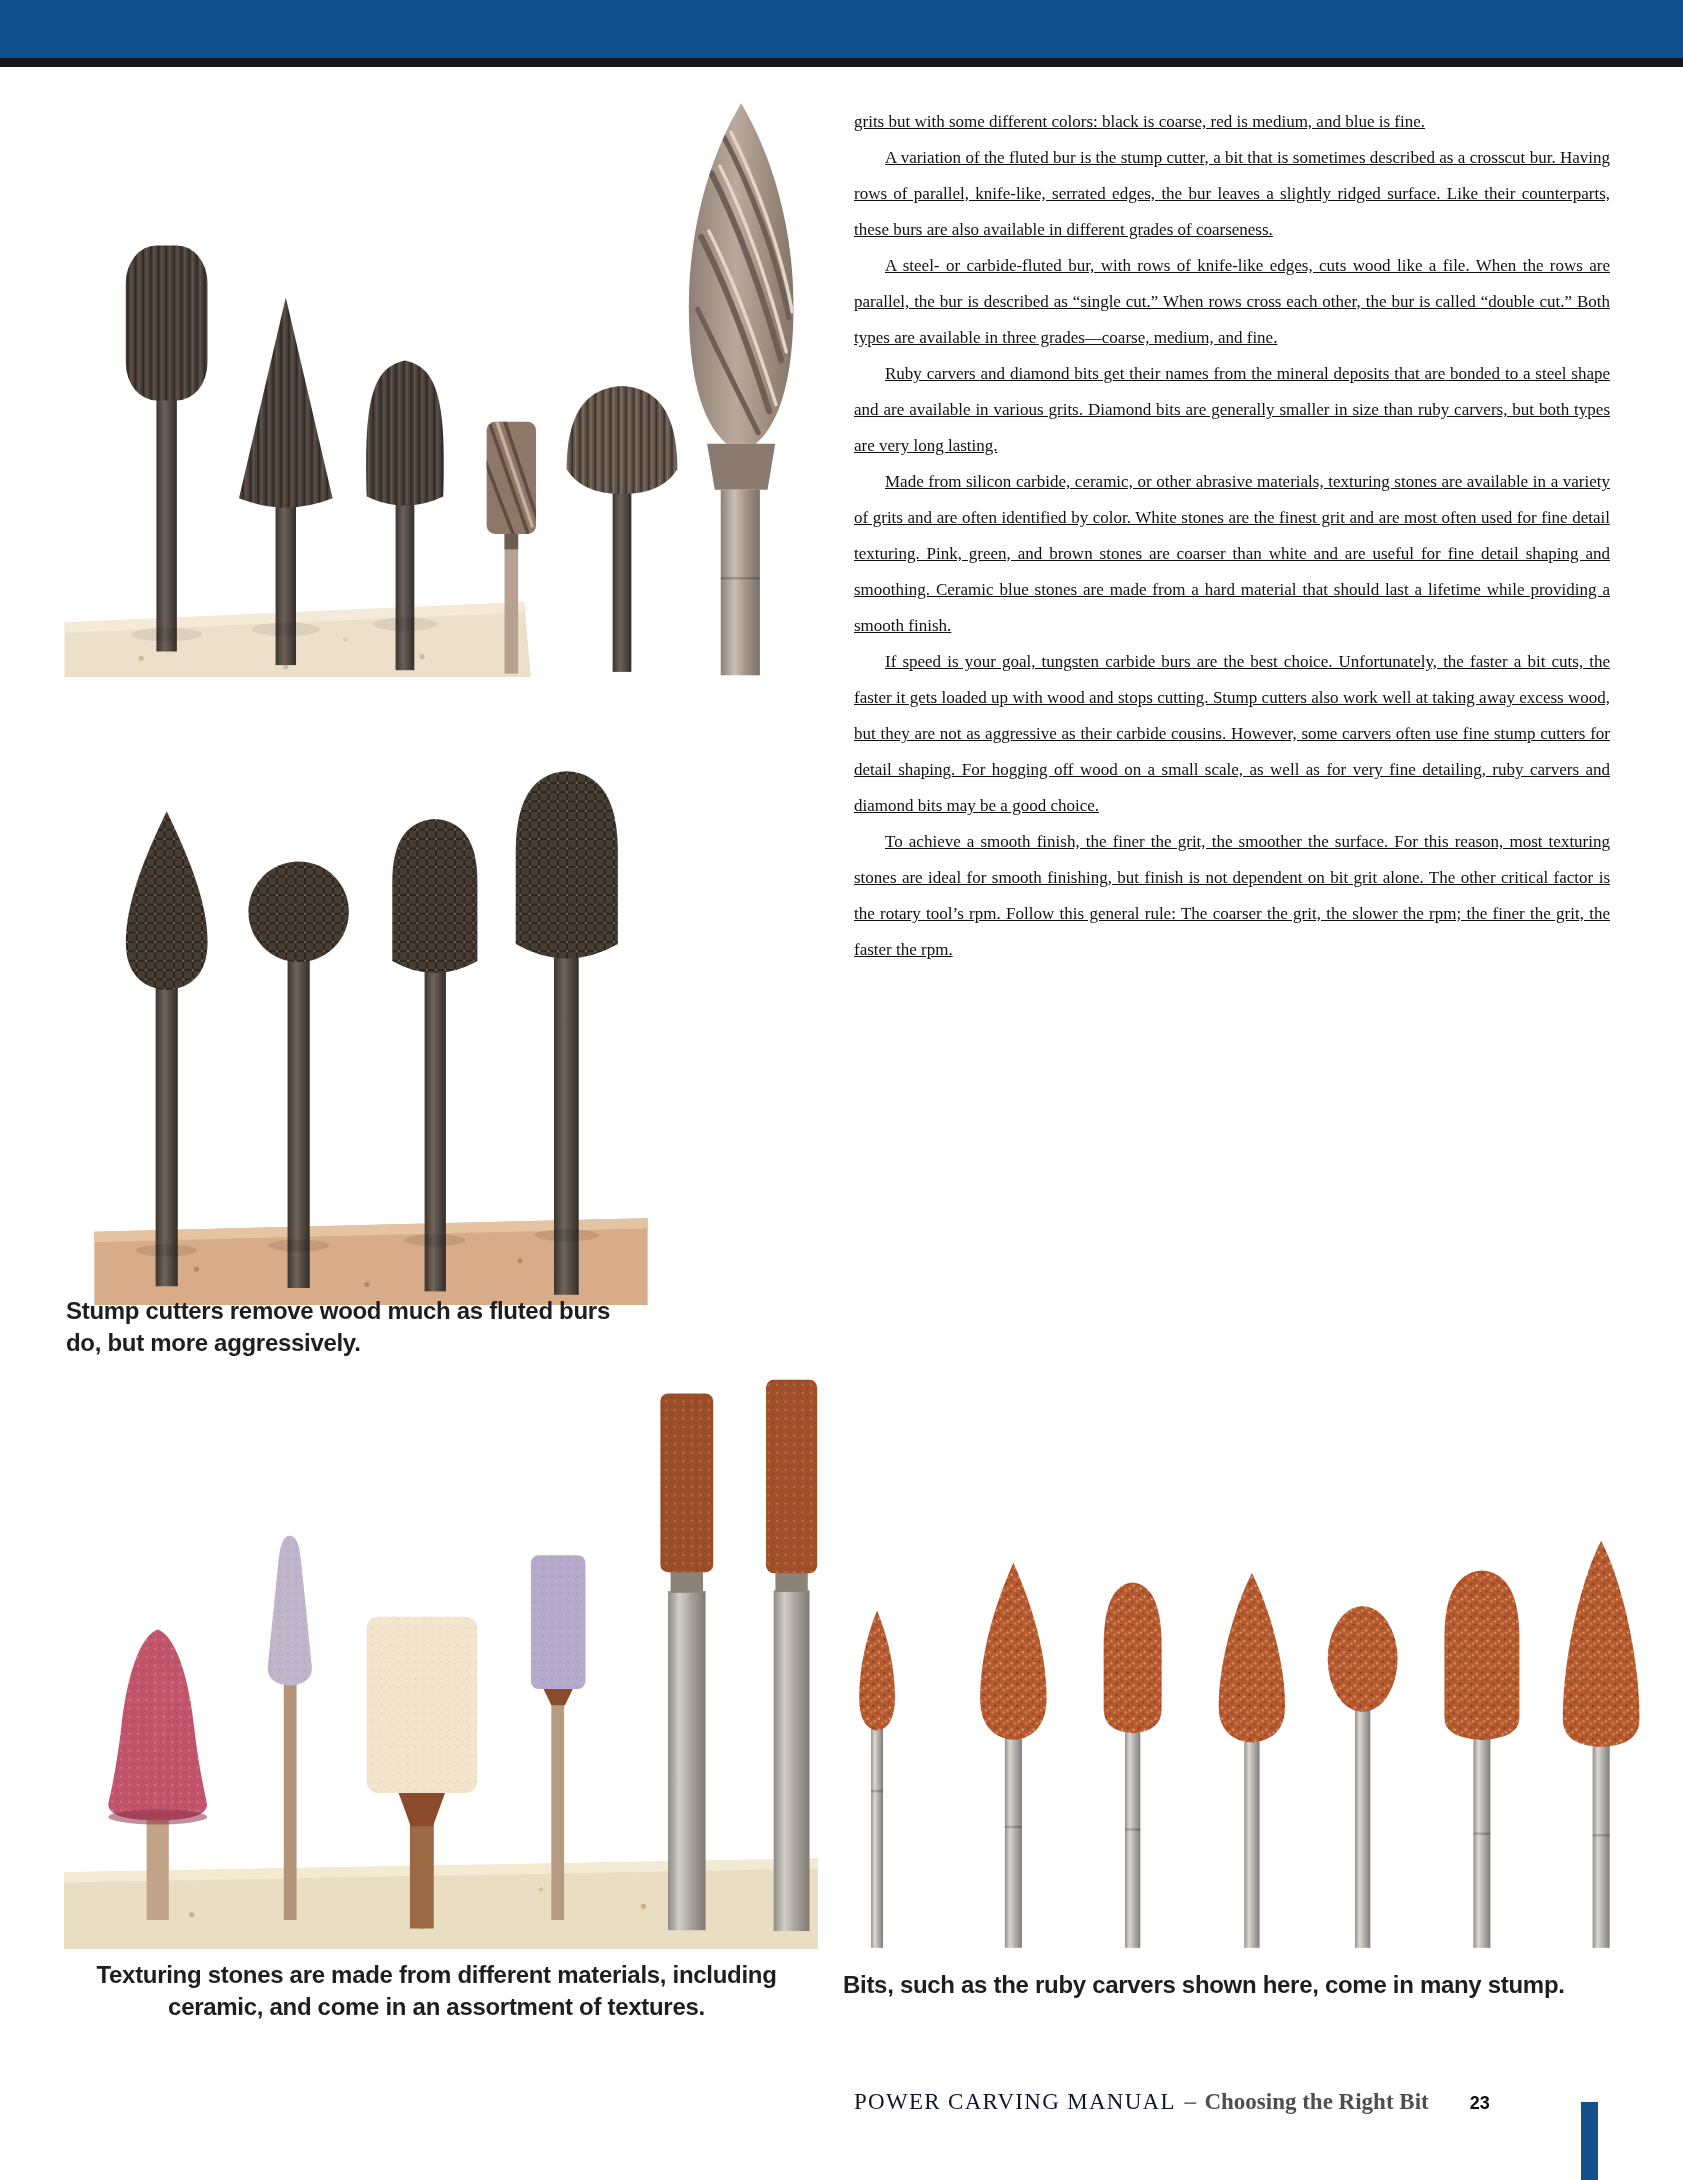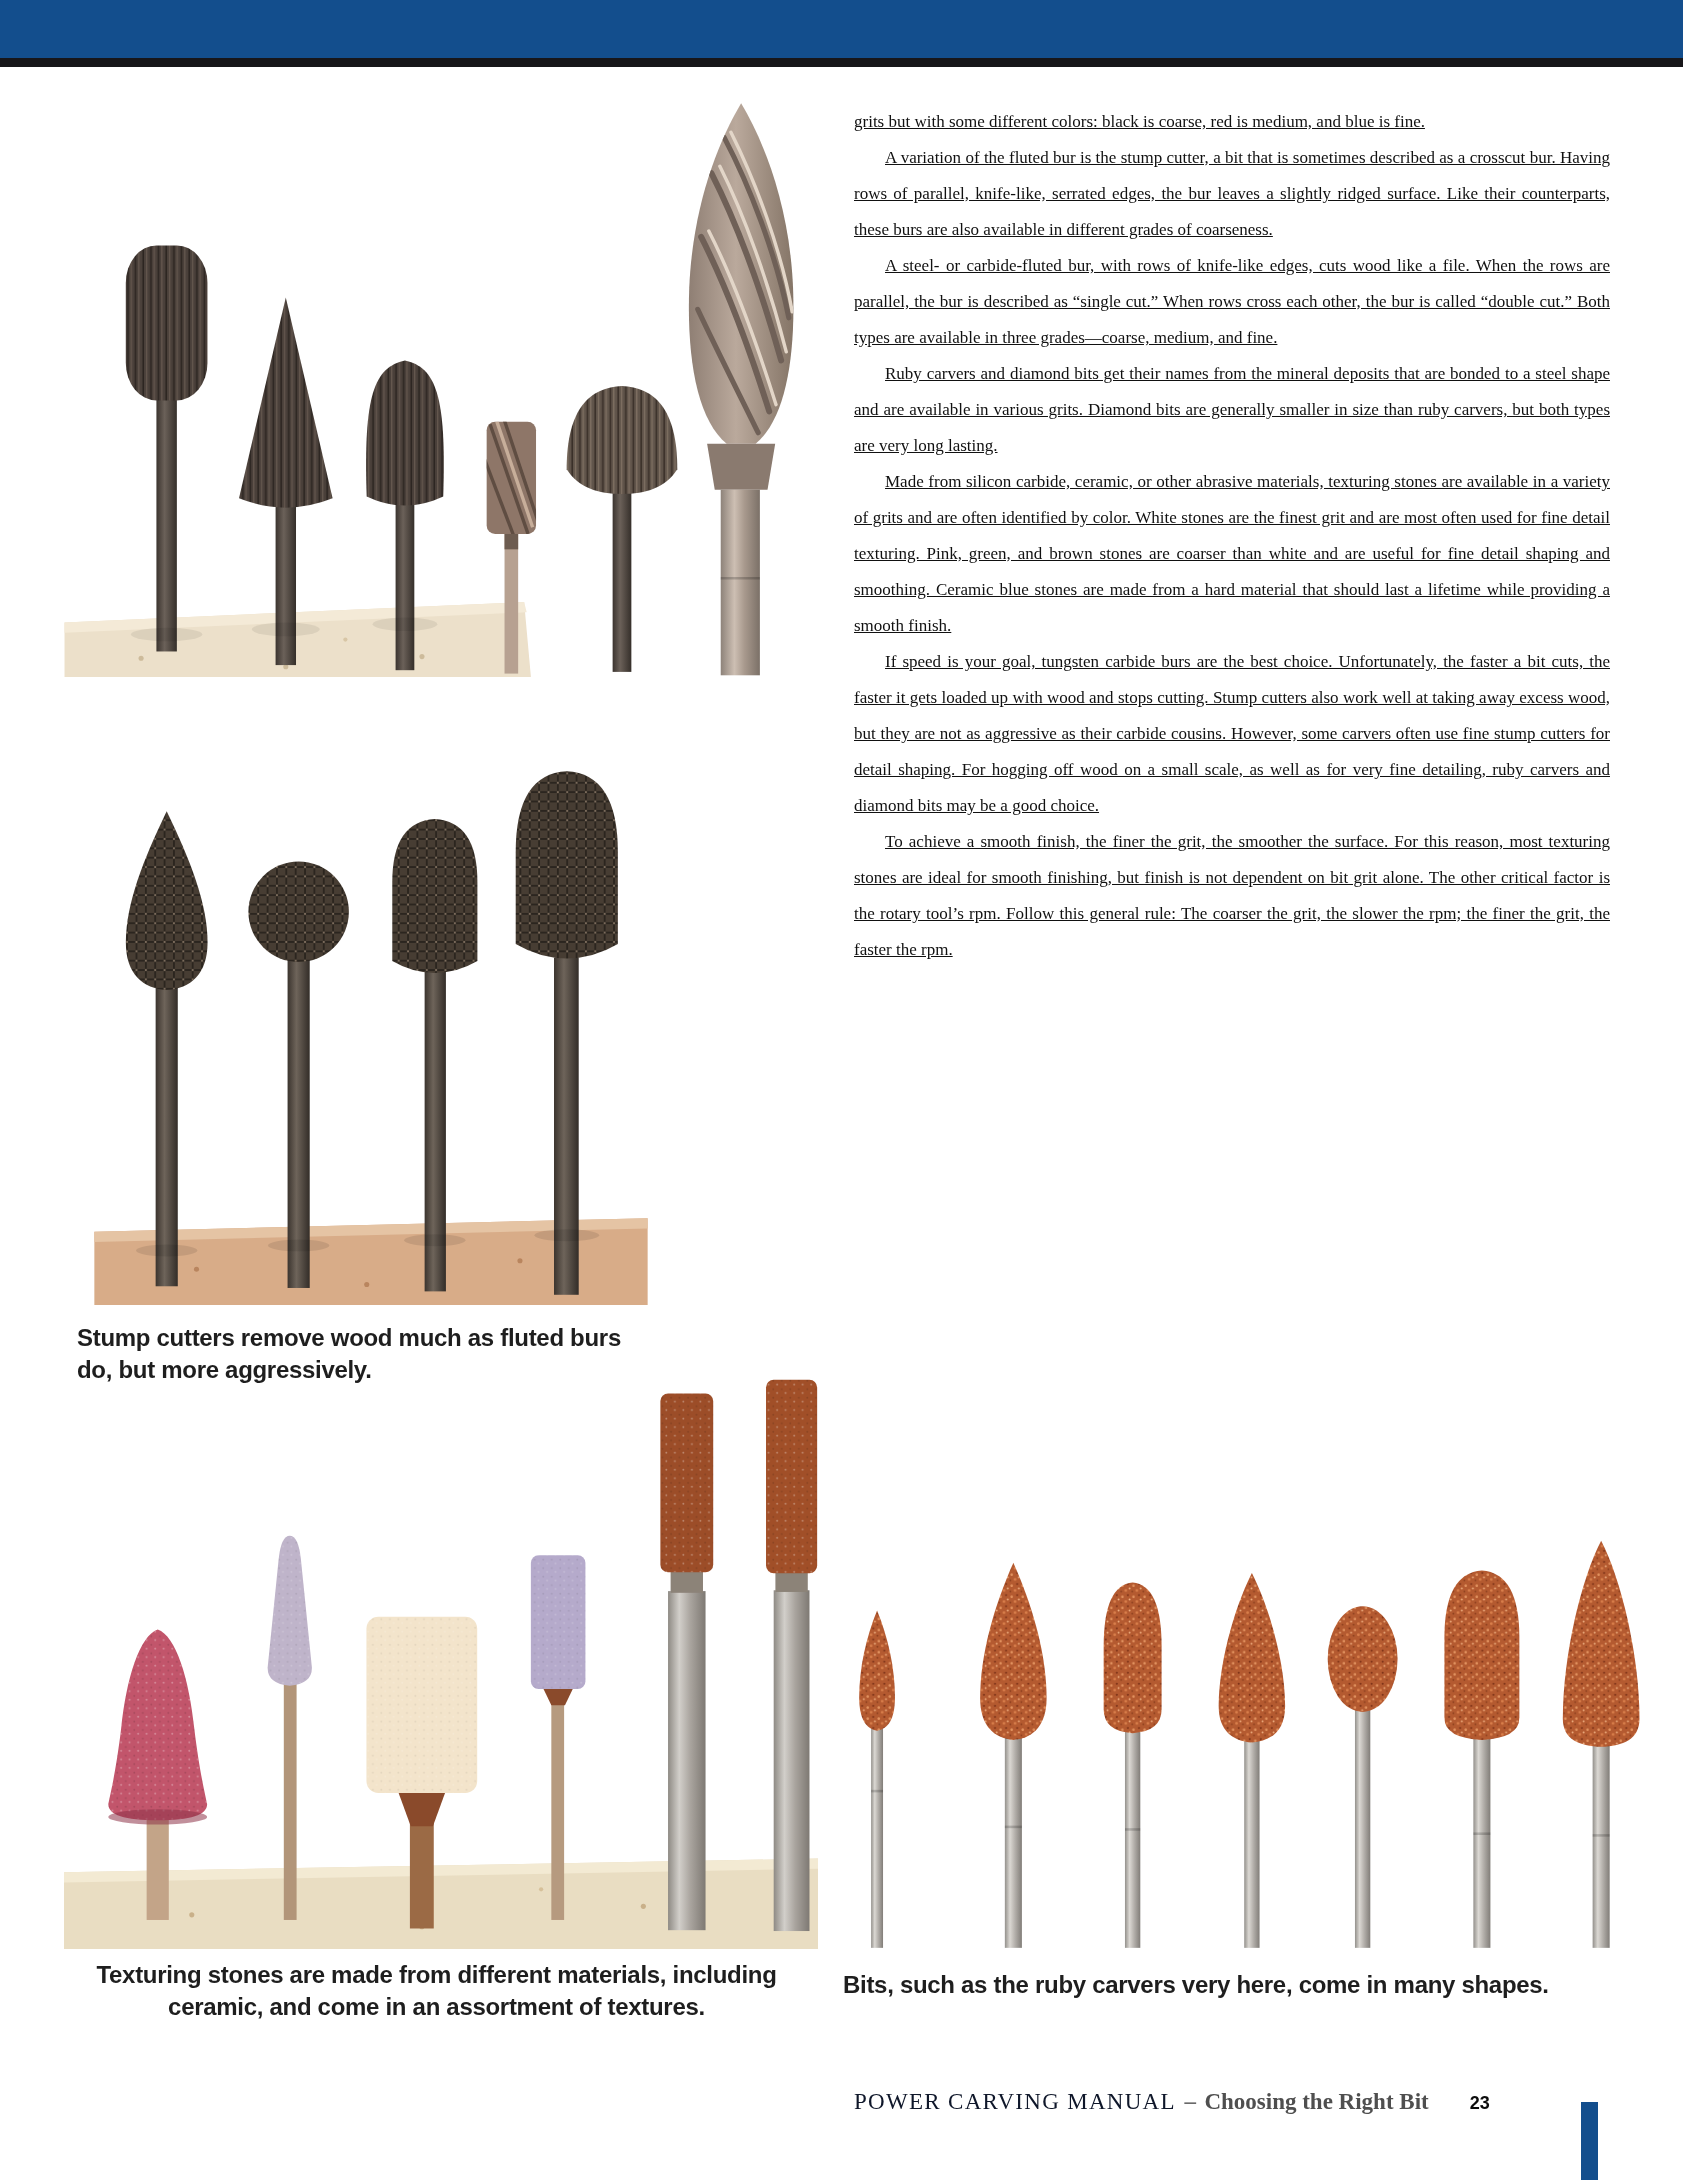--- a/index.html
+++ b/index.html
@@ -193,21 +193,21 @@
       <rect x="540" y="244" width="29" height="396" fill="url(#f2dk)"></rect>
       <path d="M495,120 Q495,28 555,25 Q615,28 615,120 L615,228 Q586,245 555,245 Q524,245 495,228 Z" fill="url(#f2x)"></path>
     </g>
 
     <ellipse cx="85" cy="588" rx="36" ry="7" fill="#00000018"></ellipse>
     <ellipse cx="240" cy="582" rx="36" ry="7" fill="#00000018"></ellipse>
     <ellipse cx="400" cy="576" rx="36" ry="7" fill="#00000018"></ellipse>
     <ellipse cx="555" cy="570" rx="38" ry="7" fill="#00000018"></ellipse>
   </svg>
 
-  <div class="caption" style="left:66px; top:1322px; max-width:562px;margin-left:11px;">Stump cutters remove wood much as fluted burs do, but more aggressively.</div>
+  <div class="caption" style="left:66px; top:1295px; max-width:562px;">Stump cutters remove wood much as fluted burs do, but more aggressively.</div>
 
   <svg class="photo" style="left:64px; top:1361px;" width="754" height="588" viewBox="0 0 885 690">
     <defs>
       <pattern id="f3n" width="10" height="10" patternUnits="userSpaceOnUse">
         <circle cx="2.5" cy="3" r="1.1" fill="#00000022"></circle>
         <circle cx="7" cy="7.5" r="1.1" fill="#ffffff55"></circle>
       </pattern>
       <linearGradient id="f3sh" x1="0" y1="0" x2="1" y2="0">
         <stop offset="0" stop-color="#8e8a84"></stop>
           <stop offset="0.3" stop-color="#d2cfca"></stop>
@@ -331,21 +331,21 @@
       <path d="M706,130 Q706,54 750,51 Q794,54 794,130 L794,224 Q794,248 750,250 Q706,248 706,224 Z" fill="url(#f4g)"></path>
     </g>
 
     <g>
       <rect x="880" y="255" width="20" height="239" fill="url(#f4sh)"></rect>
       <line x1="880" y1="362" x2="900" y2="362" stroke="#00000030" stroke-width="3"></line>
       <path d="M890,16 C913,60 935,150 935,225 C935,249 916,257 890,258 C864,257 845,249 845,225 C845,150 867,60 890,16 Z" fill="url(#f4g)"></path>
     </g>
   </svg>
 
-  <div class="caption" style="left:843px; top:1969px; max-width:805px;">Bits, such as the ruby carvers very here, come in many shapes.</div>
+  <div class="caption" style="left:843px; top:1969px; max-width:805px;">Bits, such as the ruby carvers shown here, come in many stump.</div>
 
   <div class="footer">
     <span class="book">POWER CARVING MANUAL</span><span class="sep">–</span><span class="chap">Choosing the Right Bit</span><span class="pagenum">23</span>
   </div>
   <div class="footer-bluebar"></div>
 
 </div>
 
 
 </body></html>

